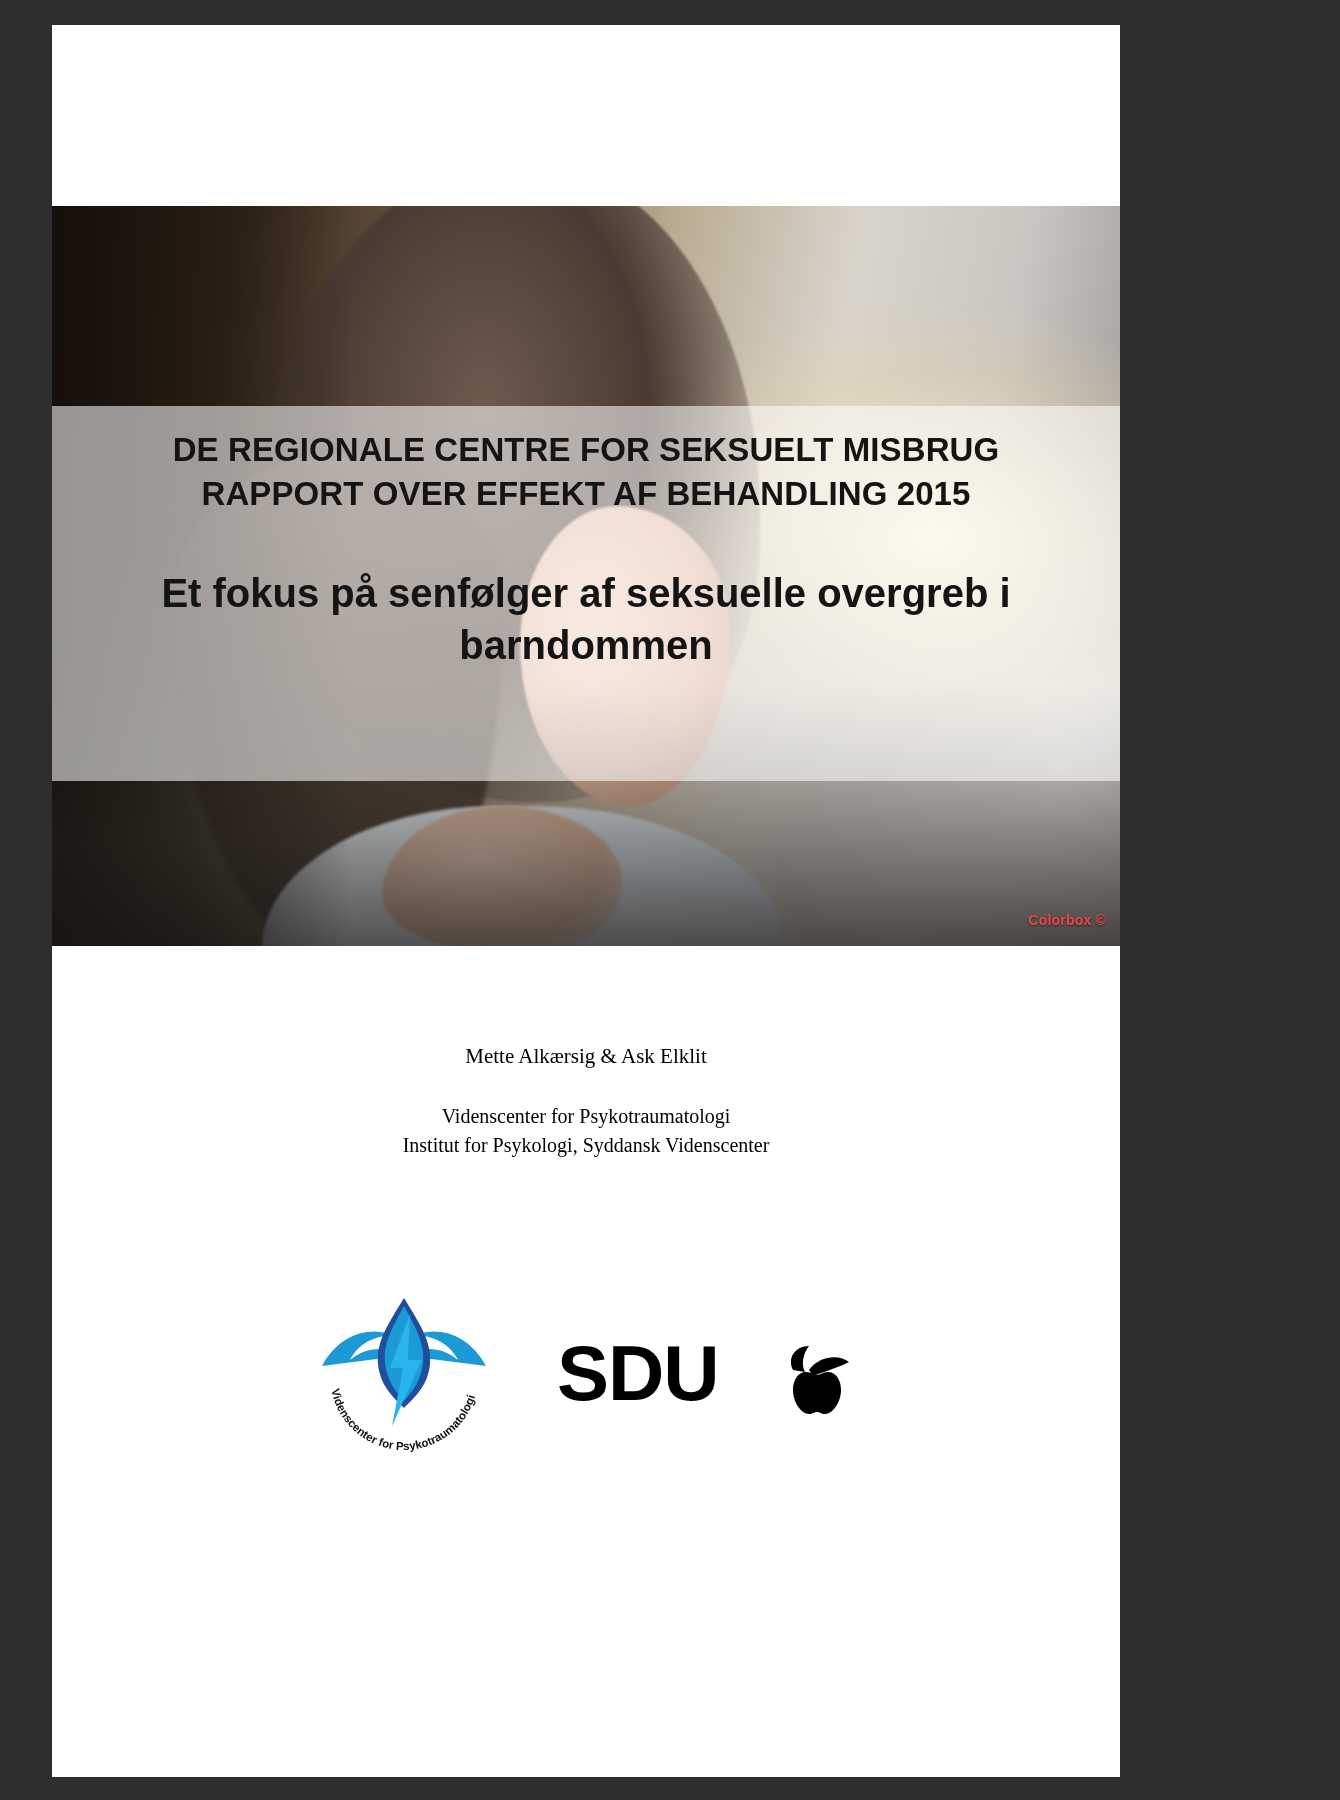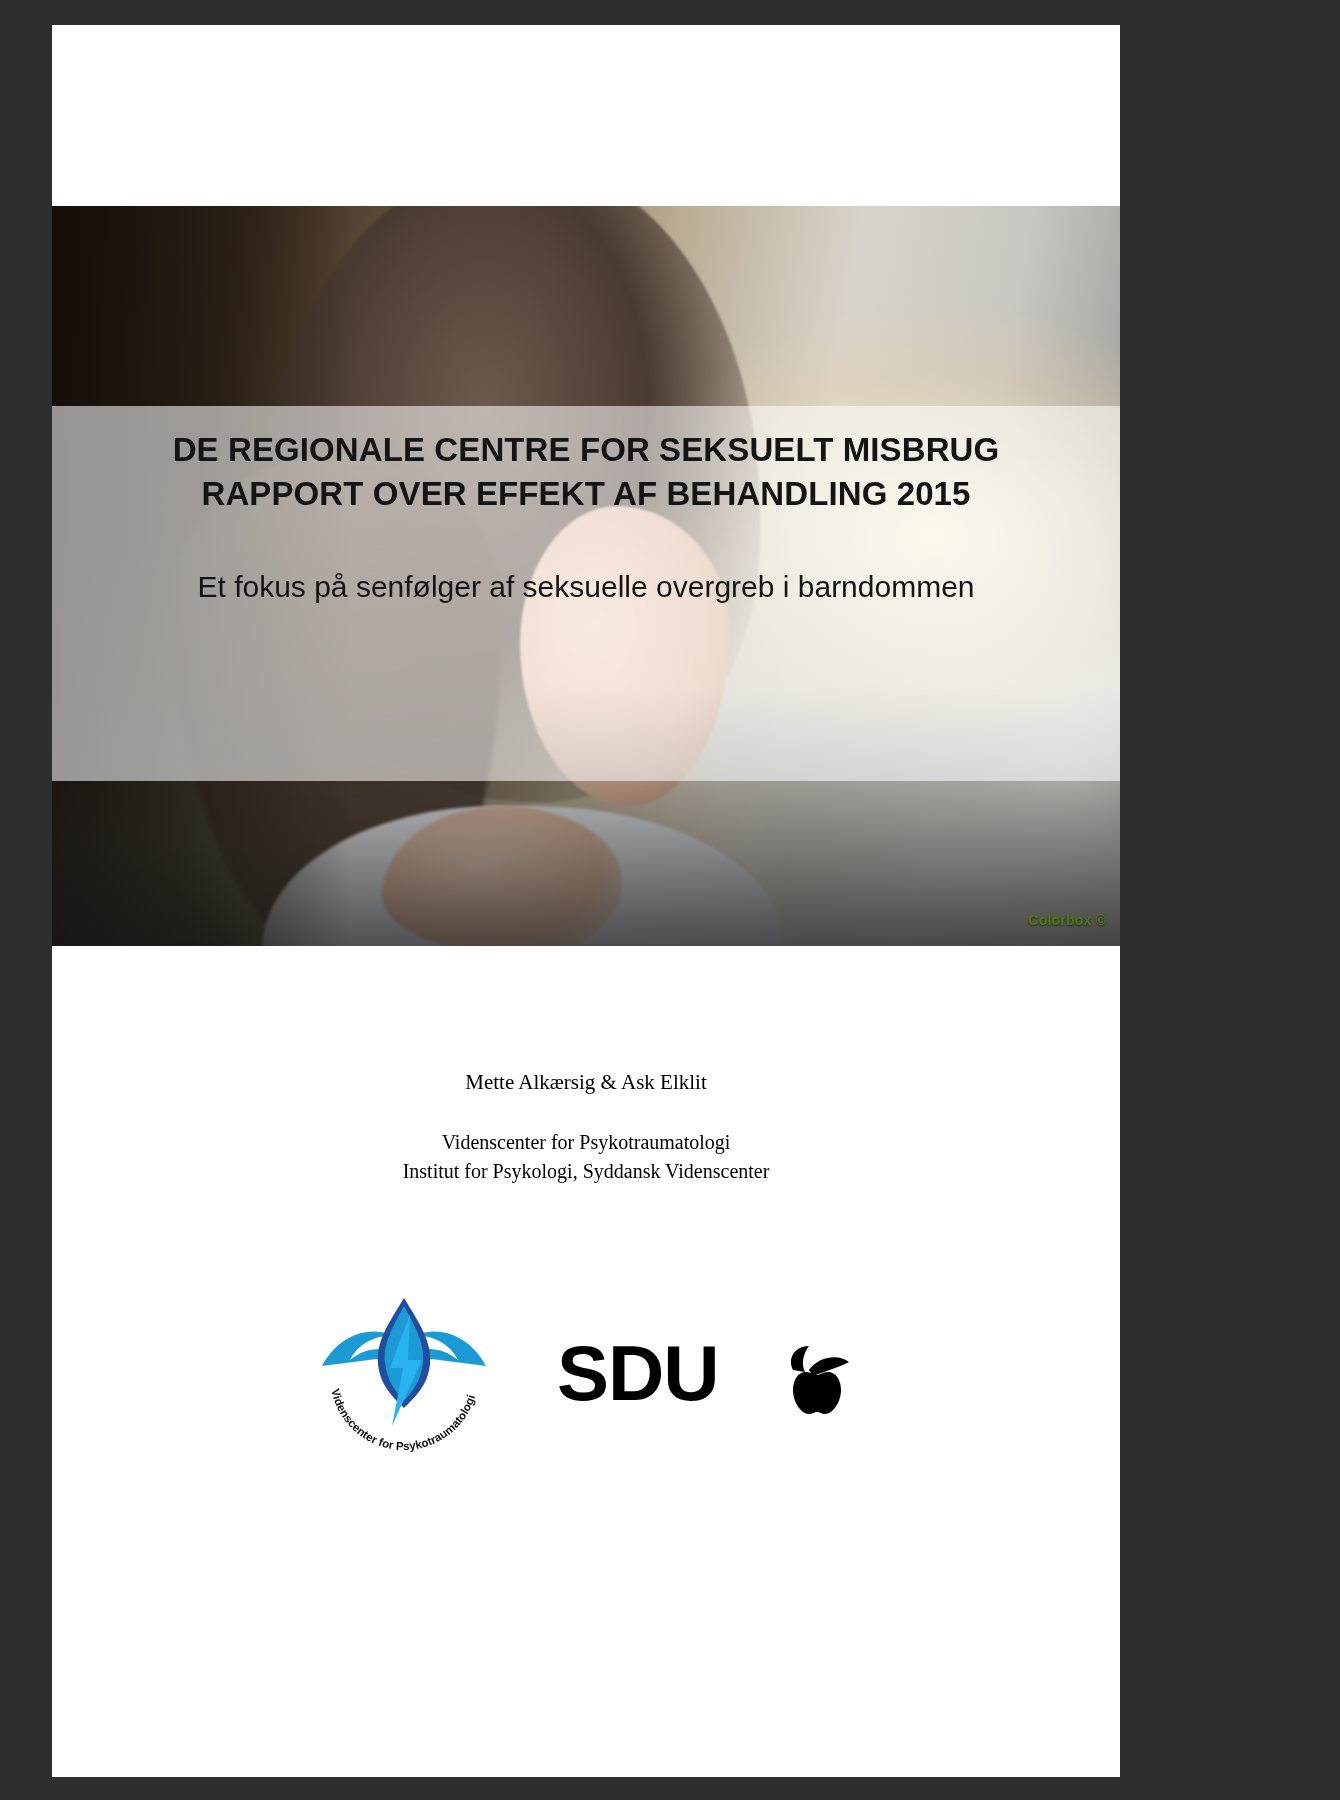--- a/index.html
+++ b/index.html
@@ -129,51 +129,50 @@
     color: #141414;
   }
   .title-main {
     font-size: 33px;
     font-weight: bold;
     line-height: 1.32;
     letter-spacing: 0.1px;
     margin: 0 30px;
   }
   .title-sub {
-    font-size: 30px;
-    font-weight: normal;
+    font-size: 40px;
+    font-weight: bold;
     line-height: 1.3;
     margin: 52px 26px 0 26px;
   }
 
   .credit {
     position: absolute;
     right: 14px;
     bottom: 18px;
-    color: #4d7c0f;
+    color: #ef4444;
     font-size: 14px;
     font-weight: bold;
     letter-spacing: 0.2px;
     text-shadow: 0 1px 2px rgba(0,0,0,0.6);
   }
 
   
   .authors {
     position: absolute;
     left: 0;
     top: 1018px;
     width: 100%;
     text-align: center;
     font-family: "Liberation Serif", serif;
     color: #000000;
   }
   .authors .names {
     font-size: 21px;
     line-height: 1.3;
-    margin-top: 26px;
   }
   .authors .affil {
     margin-top: 32px;
     font-size: 20px;
     line-height: 1.45;
   }
 
   
   .logos {
     position: absolute;

